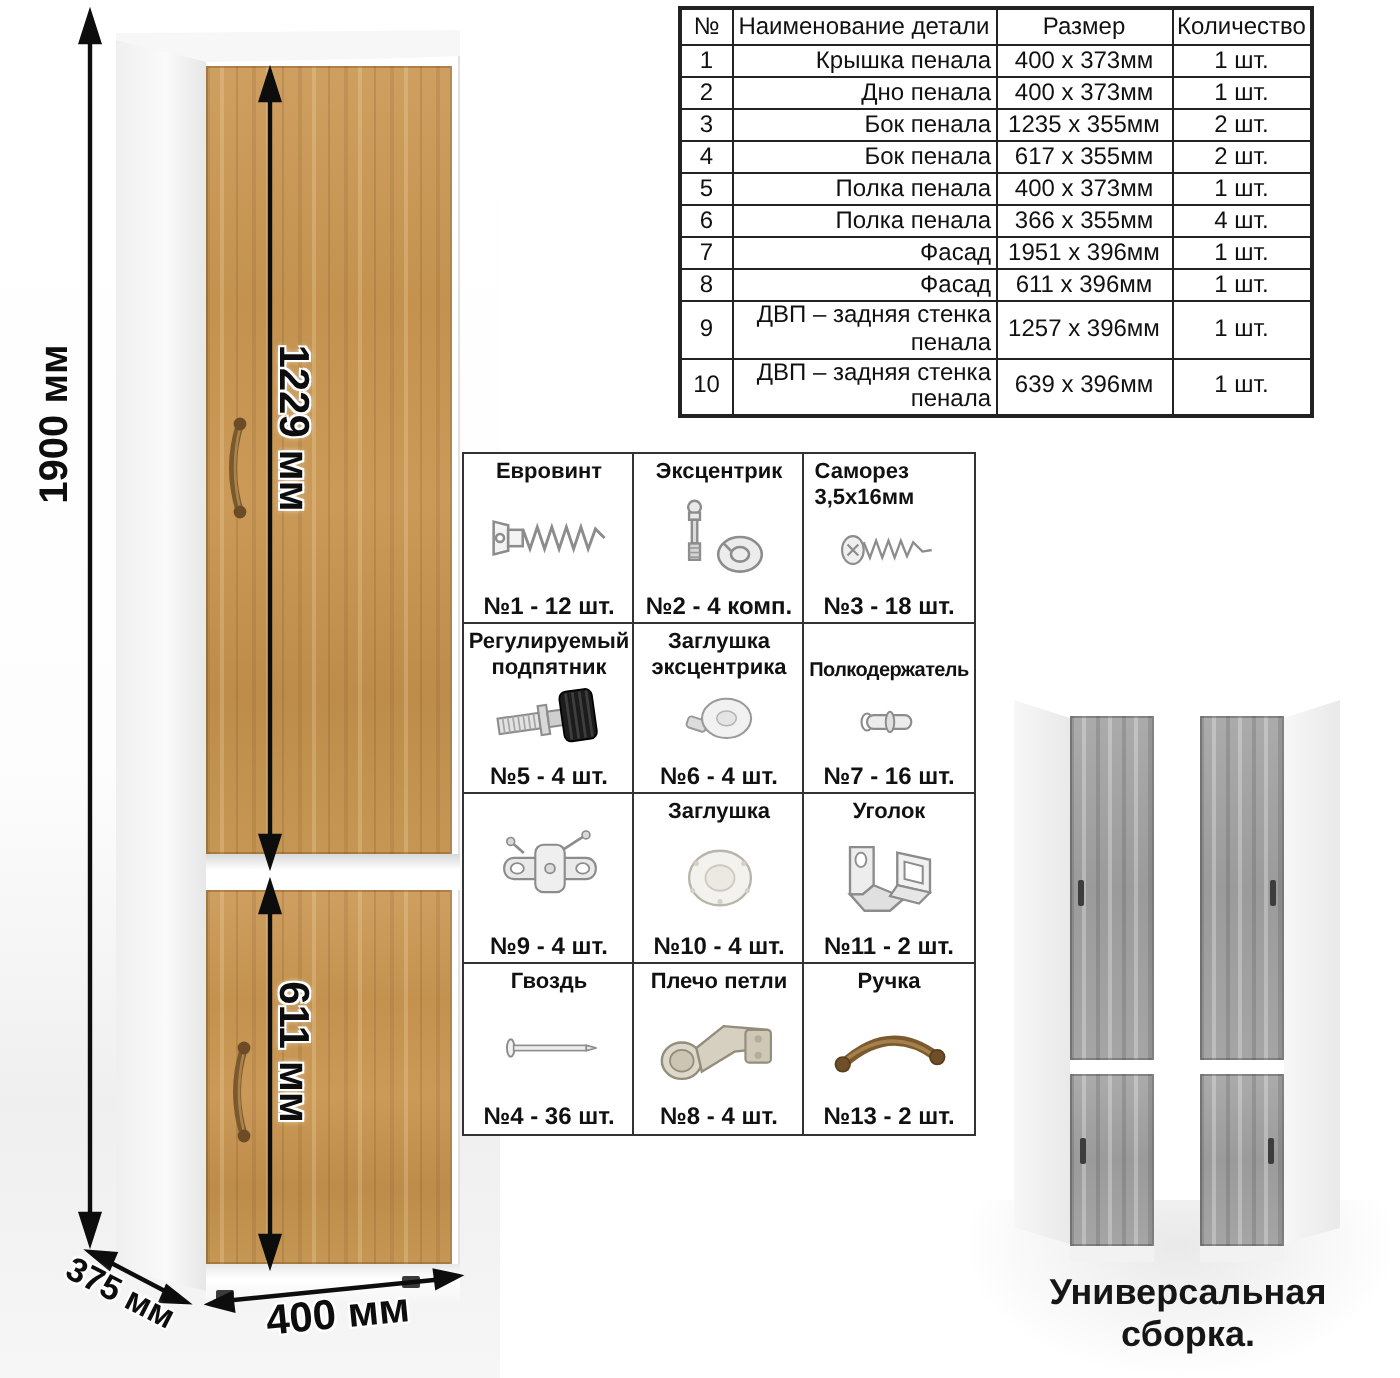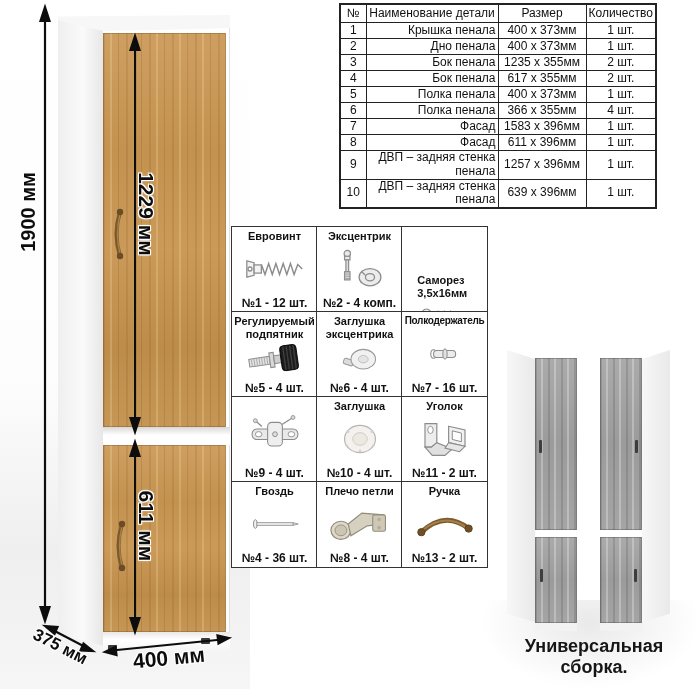--- a/index.html
+++ b/index.html
@@ -53,21 +53,21 @@
     height:15px;overflow:hidden;}
   .parts th{font-weight:normal;height:17px;}
   .parts td.name{text-align:right;padding-left:4px;}
   
   .hw{position:absolute;left:232px;top:227px;display:grid;
     grid-template-columns:repeat(3,85px);grid-auto-rows:85px;}
   .hw-cell{border:1.5px solid #333;margin:-0.75px;background:#fff;display:flex;
     flex-direction:column;align-items:center;justify-content:space-between;
     padding:3px 1px 2px;box-sizing:border-box;}
   .hw-title{font-weight:bold;font-size:11px;text-align:center;line-height:1.12;}
-  .t-small{font-size:10px;letter-spacing:-0.3px;white-space:nowrap;}
+  .t-small{font-size:10px;letter-spacing:-0.3px;white-space:nowrap;margin-top:15px;}
   .hw-count{font-weight:bold;font-size:12px;}
   .hw-icon{flex:1;display:flex;align-items:center;justify-content:center;}
   
   .gc{position:absolute;width:72px;height:280px;}
   .gc .gside{position:absolute;top:0;width:28px;height:272px;
     background:linear-gradient(90deg,#f7f7f7,#e9e9e9);}
   .gwood{position:absolute;width:42px;
     background:
       repeating-linear-gradient(90deg,
         rgba(55,55,55,0.18) 0 2px, rgba(0,0,0,0) 2px 6px,
@@ -185,21 +185,21 @@
         </tr>
       <tr>
           <td>6</td>
           <td class="name">Полка пенала</td>
           <td>366 х 355мм</td>
           <td>4 шт.</td>
         </tr>
       <tr>
           <td>7</td>
           <td class="name">Фасад</td>
-          <td>1583 х 396мм</td>
+          <td>1951 х 396мм</td>
           <td>1 шт.</td>
         </tr>
       <tr>
           <td>8</td>
           <td class="name">Фасад</td>
           <td>611 х 396мм</td>
           <td>1 шт.</td>
         </tr>
       <tr>
           <td>9</td>
@@ -252,21 +252,21 @@
             <ellipse cx="47" cy="31" rx="12" ry="9.5"></ellipse>
               <ellipse cx="47" cy="31" rx="5" ry="4"></ellipse>
             <path d="M38,25 L42,29"></path>
             </g>
         </svg>
       </div>
       <div class="hw-count">№2 - 4 комп.</div>
     </div>
 
     <div class="hw-cell">
-      <div class="hw-title" style="text-align:left;align-self:flex-start;padding-left:14px;margin-top:44px;">Саморез 3,5х16мм</div>
+      <div class="hw-title" style="text-align:left;align-self:flex-start;padding-left:4px;">Саморез 3,5х16мм</div>
       <div class="hw-icon">
         <svg viewBox="0 0 72 44" width="72" height="34">
           <ellipse cx="12" cy="22" rx="7" ry="9" fill="#efefef" stroke="#8c8c8c" stroke-width="1.4"></ellipse>
           <path d="M8.5,18.5 L15.5,25.5 M15.5,18.5 L8.5,25.5" stroke="#8c8c8c" stroke-width="1.4"></path>
           <path d="M19,17 L23,27 L27,16 L31,27 L35,16 L39,27 L43,16 L47,26 L51,17 L57,23 L63,22" stroke="#8c8c8c" stroke-width="1.5" fill="none"></path>
         </svg>
       </div>
       <div class="hw-count">№3 - 18 шт.</div>
     </div>
 

